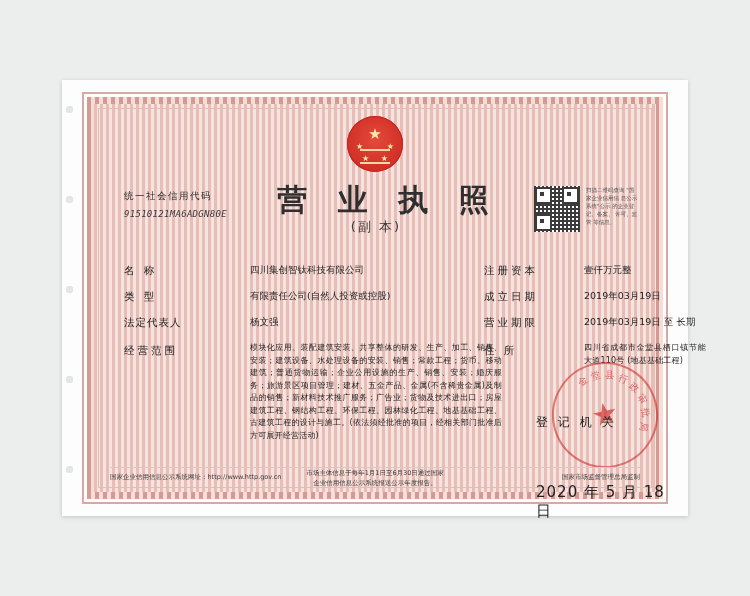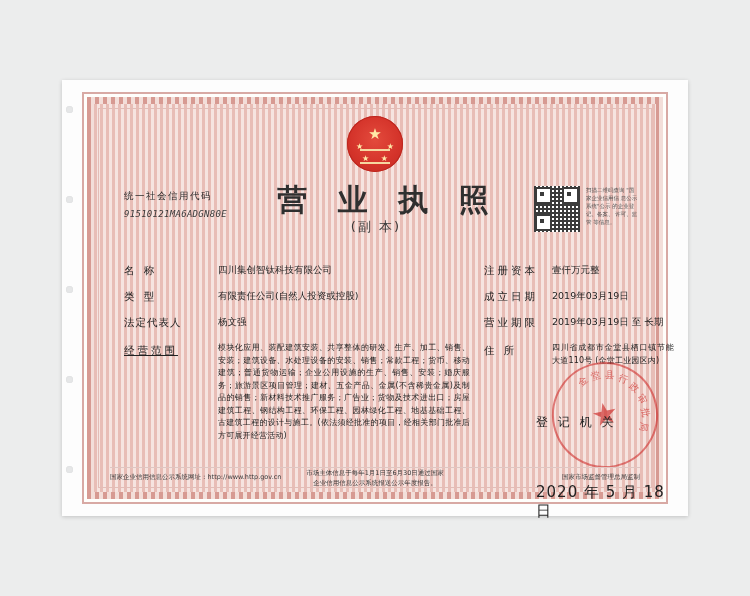--- a/index.html
+++ b/index.html
@@ -202,20 +202,21 @@
     font-size: 10.5px;
     letter-spacing: 3px;
     color: #222;
     white-space: nowrap;
   }
   .f-value {
     position: absolute;
     font-size: 9.5px;
     color: #1f1f1f;
     white-space: nowrap;
+    padding-left: 32px;
   }
   .f-value.multiline {
     white-space: normal;
     line-height: 12.5px;
     font-size: 8px;
     letter-spacing: .2px;
     text-align: justify;
   }
 
   
@@ -348,21 +349,21 @@
       <div class="f-label" style="left:40px; top:196px;">类    型</div>
       <div class="f-value" style="left:134px; top:196px;">有限责任公司(自然人投资或控股)</div>
     </div>
 
     <div class="field">
       <div class="f-label" style="left:40px; top:222px; letter-spacing:1px;">法定代表人</div>
       <div class="f-value" style="left:134px; top:222px;">杨文强</div>
     </div>
 
     <div class="field">
-      <div class="f-label" style="left:40px; top:250px;text-decoration:underline;">经营范围</div>
+      <div class="f-label" style="left:40px; top:250px;">经营范围</div>
       <div class="f-value multiline" style="left:134px; top:248px; width:252px;">模块化应用、装配建筑安装、共享整体的研发、生产、加工、销售、安装；建筑设备、水处理设备的安装、销售；常款工程；货币、移动建筑；普通货物运输；企业公用设施的生产、销售、安装；婚庆服务；旅游景区项目管理；建材、五金产品、金属(不含稀贵金属)及制品的销售；新材料技术推广服务；广告业；货物及技术进出口；房屋建筑工程、钢结构工程、环保工程、园林绿化工程、地基基础工程、古建筑工程的设计与施工。(依法须经批准的项目，经相关部门批准后方可展开经营活动)</div>
     </div>
 
     <div class="field">
       <div class="f-label" style="left:400px; top:170px;">注册资本</div>
       <div class="f-value" style="left:468px; top:170px;">壹仟万元整</div>
     </div>
 
     <div class="field">
       <div class="f-label" style="left:400px; top:196px;text-align:right;">成立日期</div>
@@ -370,21 +371,21 @@
     </div>
 
     <div class="field">
       <div class="f-label" style="left:400px; top:222px;">营业期限</div>
       <div class="f-value" style="left:468px; top:222px;">2019年03月19日 至 长期</div>
     </div>
 
     <div class="field">
       <div class="f-label" style="left:400px; top:250px;text-align:center;">住    所</div>
       <div class="f-value multiline" style="left:468px; top:248px; width:122px; font-size:8px;">四川省成都市金堂县栖口镇节能大道110号
-(金堂工业园区内)</div>
+(地基基础工程)</div>
     </div>
 
     <div id="seal">
       <div class="seal-star">★</div>
       <div class="seal-text">
         <span style="transform: rotate(-118deg) translate(46px,0) rotate(90deg);">金</span>
         <span style="transform: rotate(-98deg) translate(46px,0) rotate(90deg);">堂</span>
         <span style="transform: rotate(-78deg) translate(46px,0) rotate(90deg);">县</span>
         <span style="transform: rotate(-58deg) translate(46px,0) rotate(90deg);">行</span>
         <span style="transform: rotate(-38deg) translate(46px,0) rotate(90deg);">政</span>

